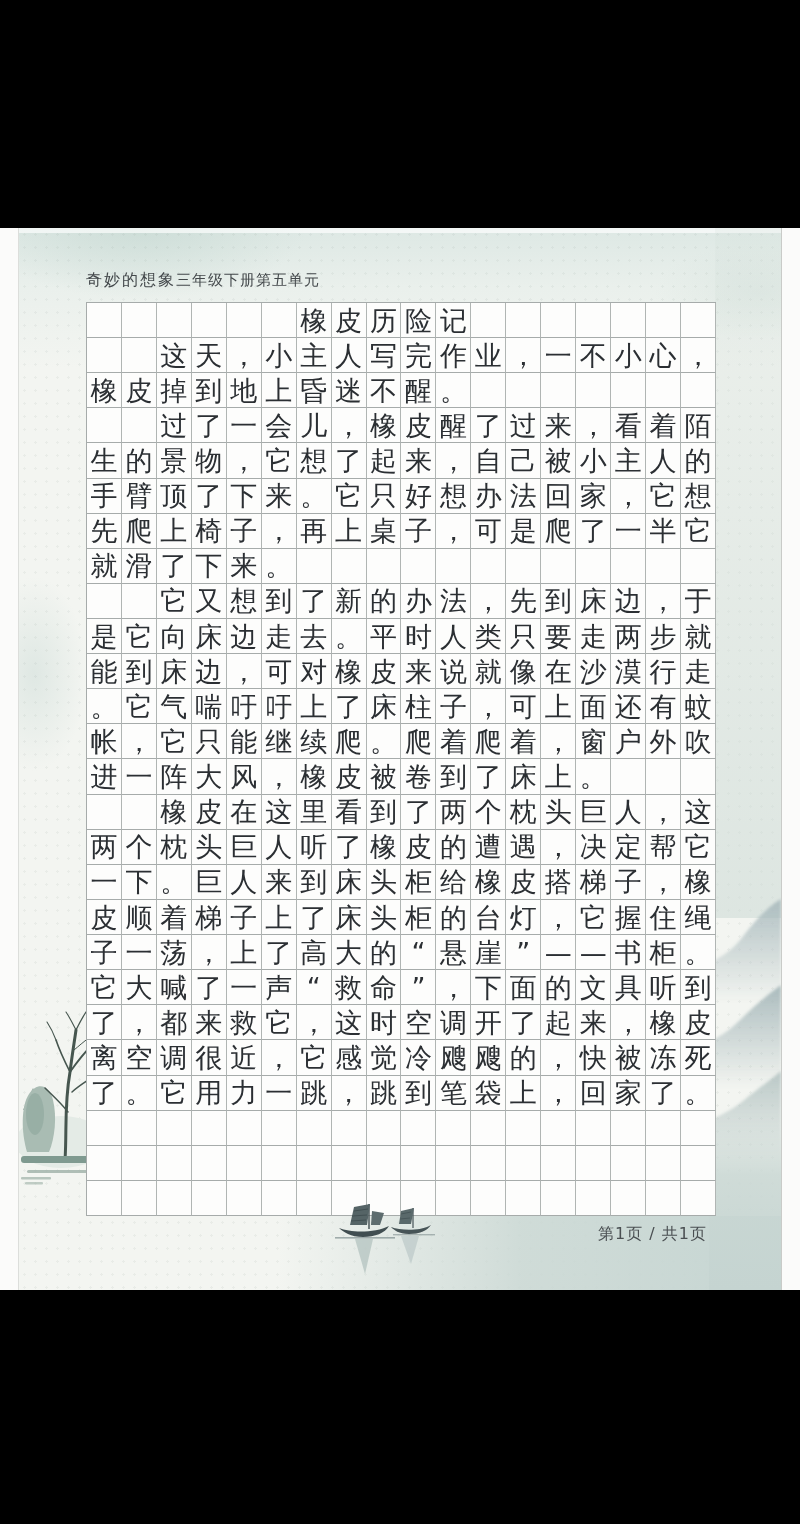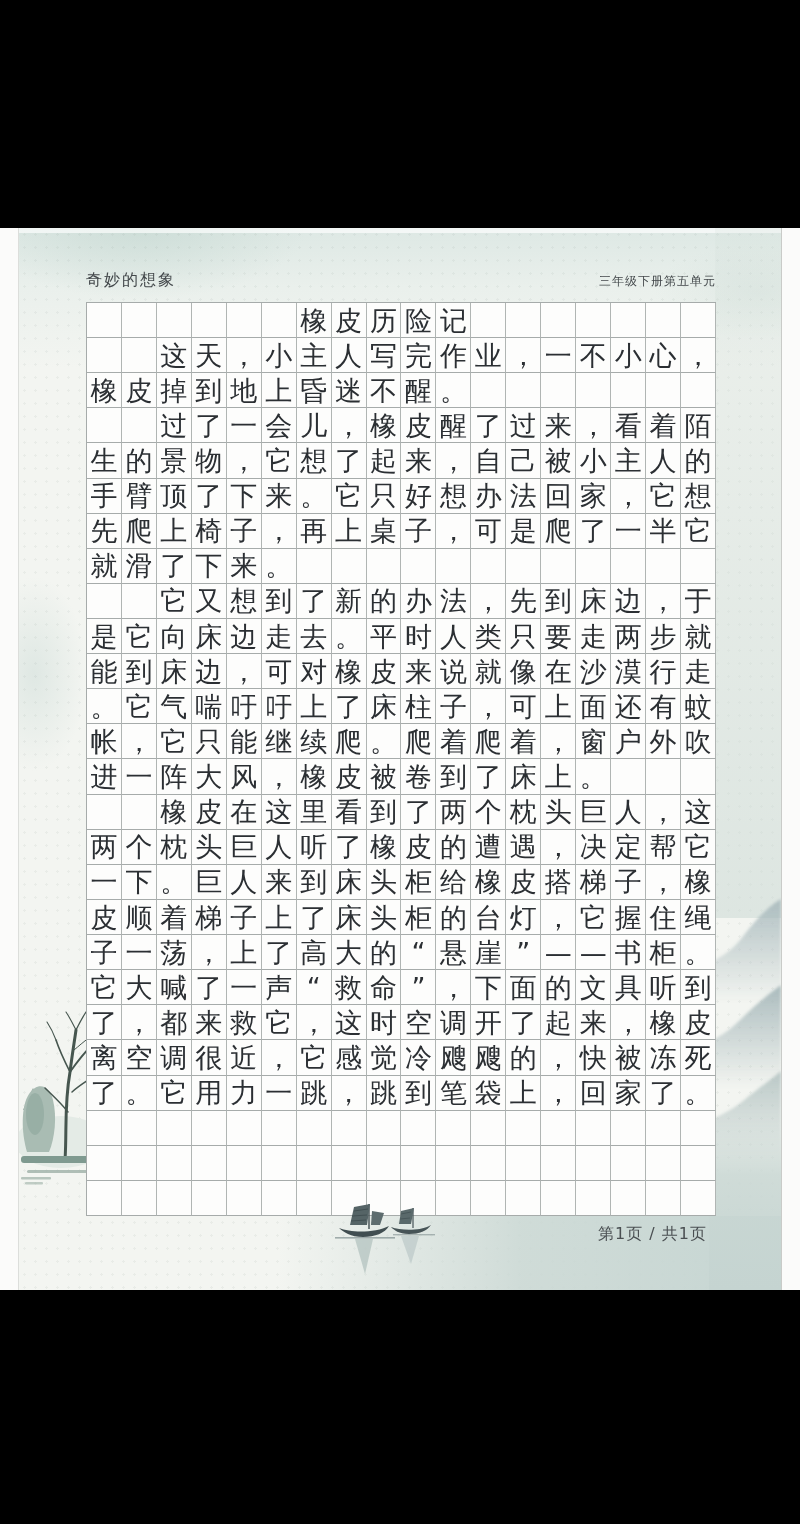--- a/index.html
+++ b/index.html
@@ -45,25 +45,25 @@
     position:absolute;top:0;right:0;width:66px;height:690px;
     background:linear-gradient(180deg, rgba(212,224,218,0.22), rgba(203,217,212,0.55));
   }
   .wash-bottom{
     position:absolute;left:0;right:0;top:988px;bottom:0;
     background:linear-gradient(90deg, rgba(244,246,242,0) 0%, rgba(244,246,242,0) 34%, rgba(201,215,211,0.85) 66%, rgba(196,212,209,0.95) 100%);
   }
 
   .page-header{
     position:absolute;left:67px;top:42px;width:630px;
-    display:flex;justify-content:space-between;align-items:baseline;
+    display:flex;align-items:baseline;
     color:#43484b;
   }
   .page-header .left{font-size:16px;letter-spacing:2px;}
-  .page-header .right{font-size:12px;letter-spacing:1px;}
+  .page-header .right{font-size:15px;letter-spacing:1px;}
 
   .grid{
     position:absolute;left:67px;top:74px;width:630px;height:914px;
     display:grid;
     grid-template-columns:repeat(18,1fr);
     grid-template-rows:repeat(26,1fr);
     background:#fdfdfc;
     border-top:1px solid #a6abaa;
     border-left:1px solid #a6abaa;
     box-sizing:border-box;

